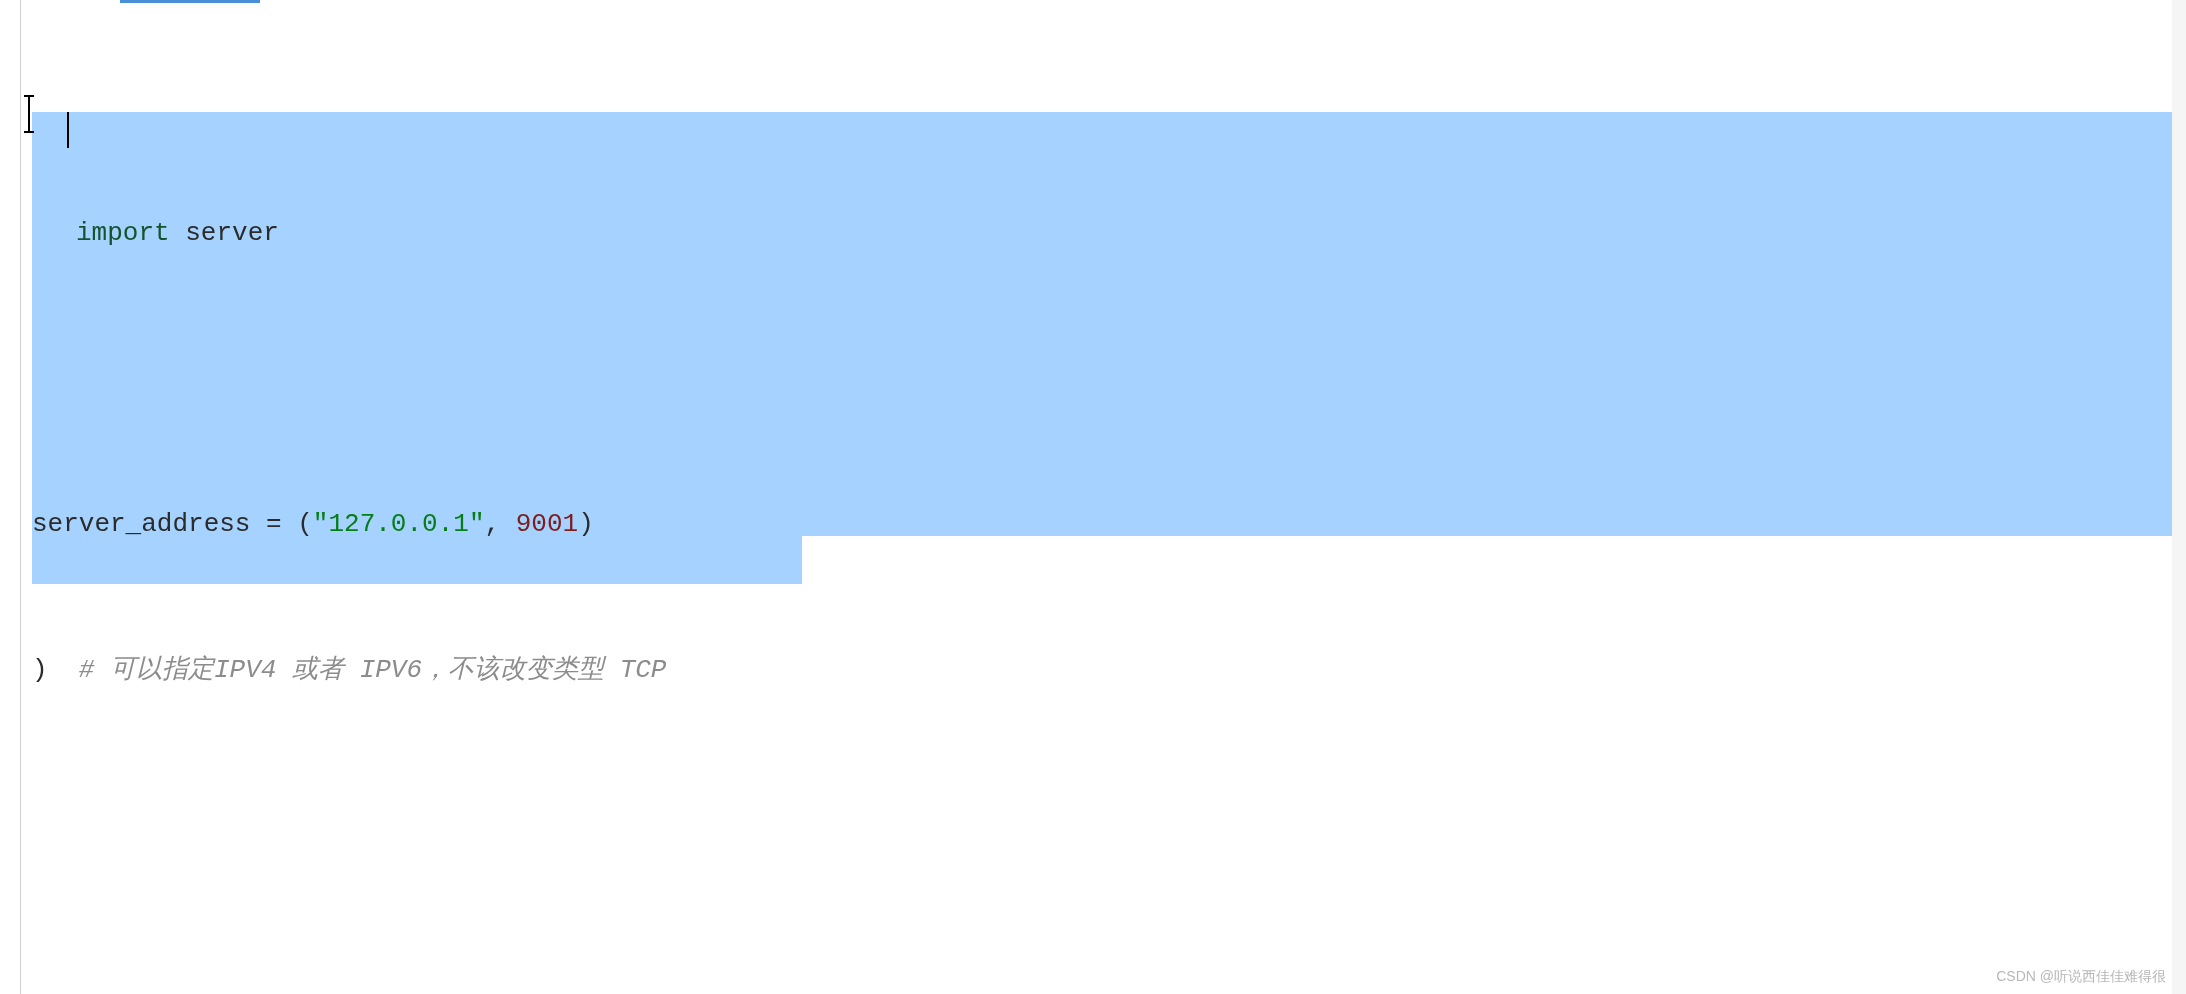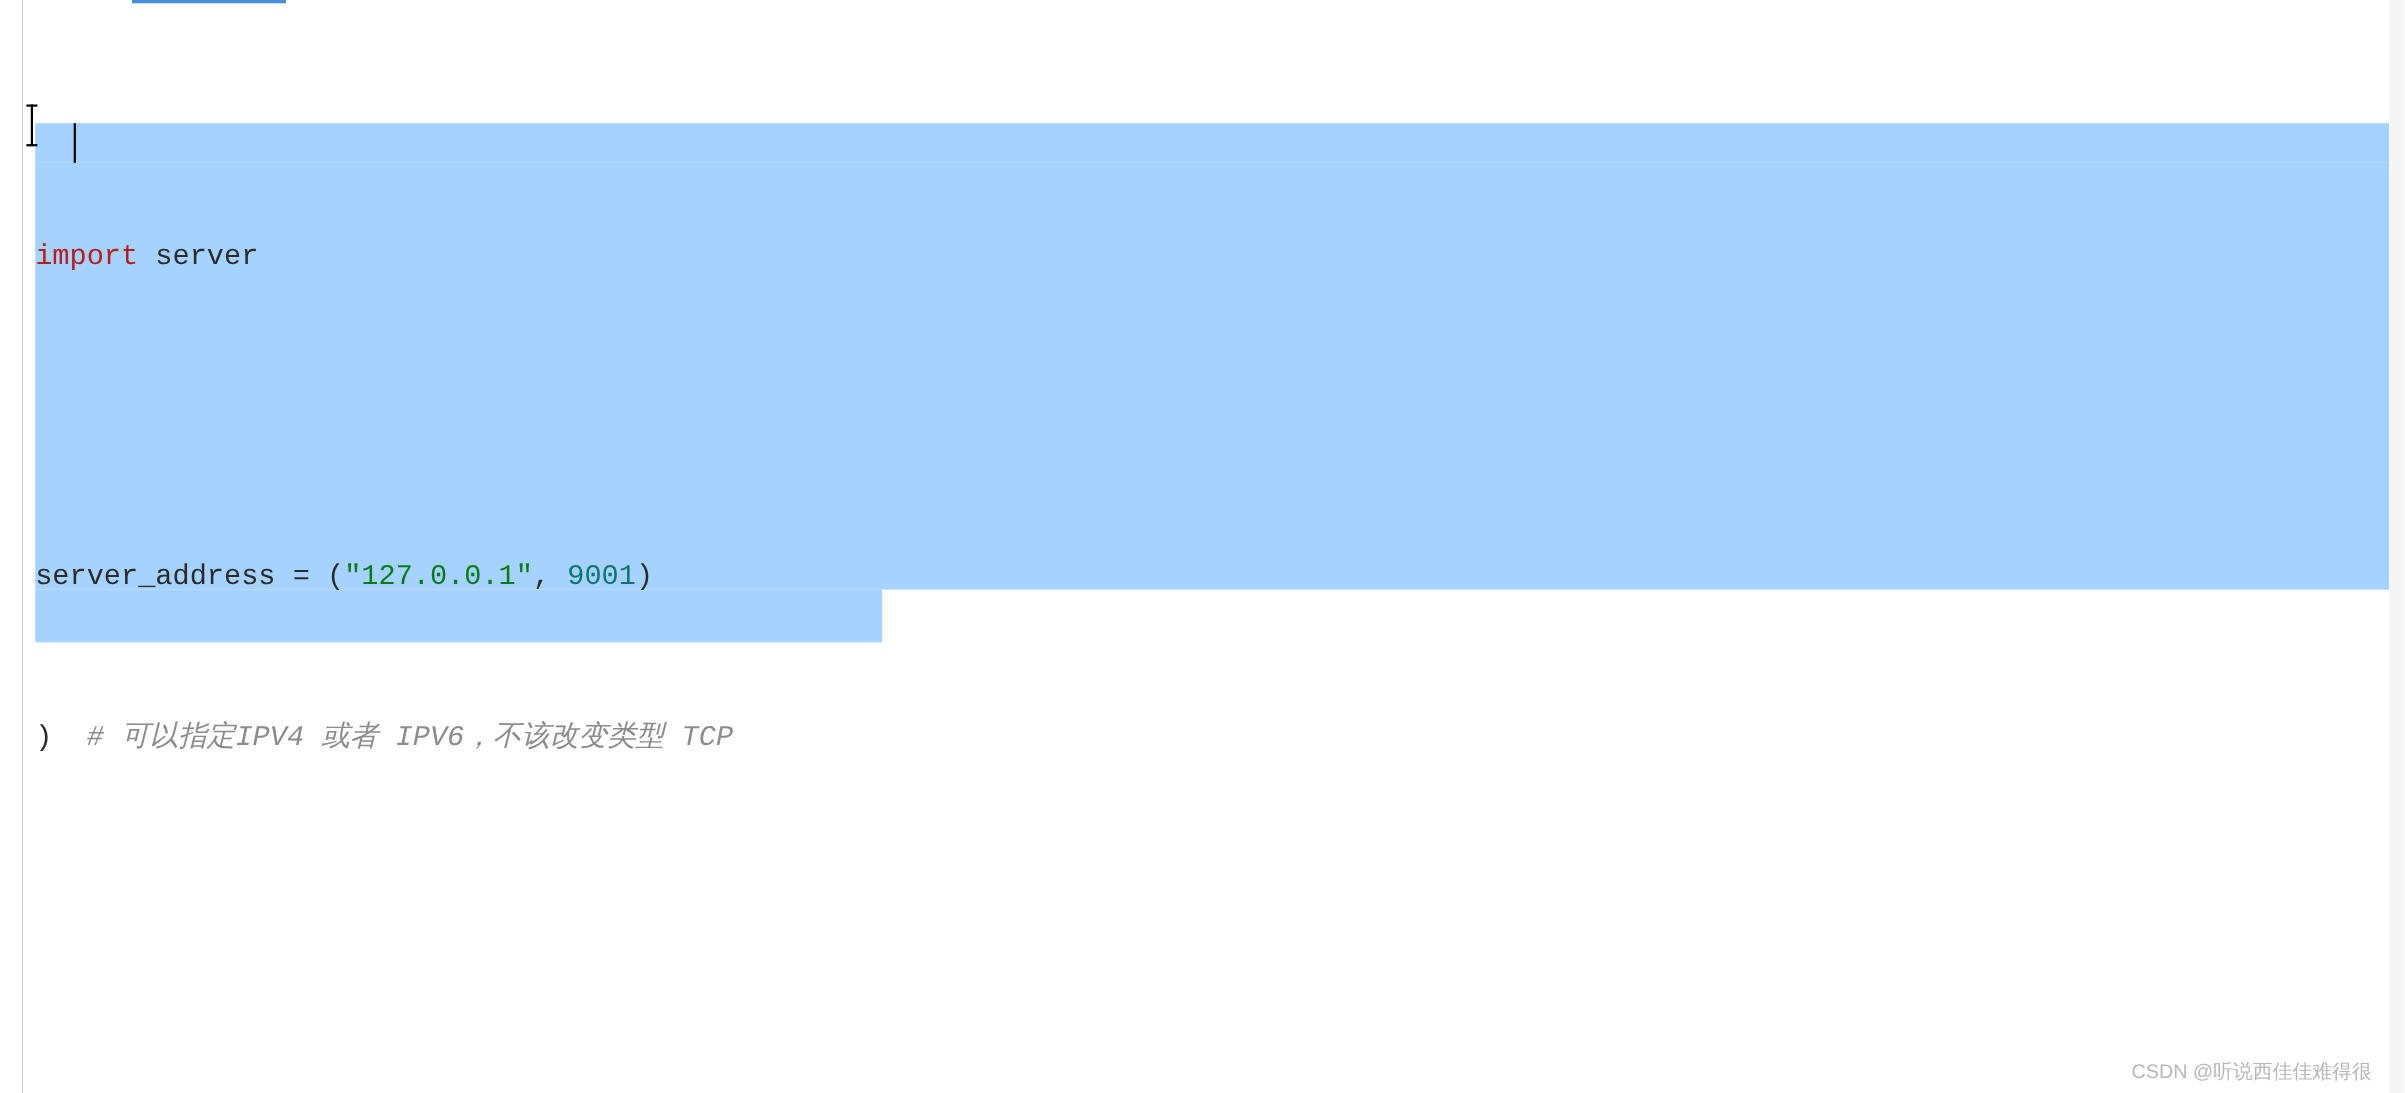--- a/index.html
+++ b/index.html
@@ -38,28 +38,29 @@
       left: 120px;
       width: 140px;
       height: 3px;
       background: #4a90d9;
     }
     .line {
       height: 48.5px;
       position: relative;
     }
     .keyword {
-      color: #b91c1c;
+      color: #14532d;
       font-weight: 500;
+      margin-left: 44px;
     }
     .string {
       color: #067d17;
     }
     .number {
-      color: #0f766e;
+      color: #7f1d1d;
     }
     .comment {
       color: #8c8c8c;
       font-style: italic;
       text-align: center;
     }
     .param {
       color: #660099;
     }
     .plain {
@@ -94,22 +95,22 @@
       left: 67px;
       top: 112px;
       width: 2px;
       height: 36px;
       background: #000;
       z-index: 10;
     }
     .watermark {
       position: absolute;
       bottom: 8px;
-      right: 30px;
-      font-size: 18px;
+      right: 20px;
+      font-size: 14px;
       color: #b8b8b8;
       font-family: Arial, sans-serif;
     }
     .scrollbar {
       position: absolute;
       right: 0;
       top: 0;
       bottom: 0;
       width: 14px;
       background: #f5f5f5;

